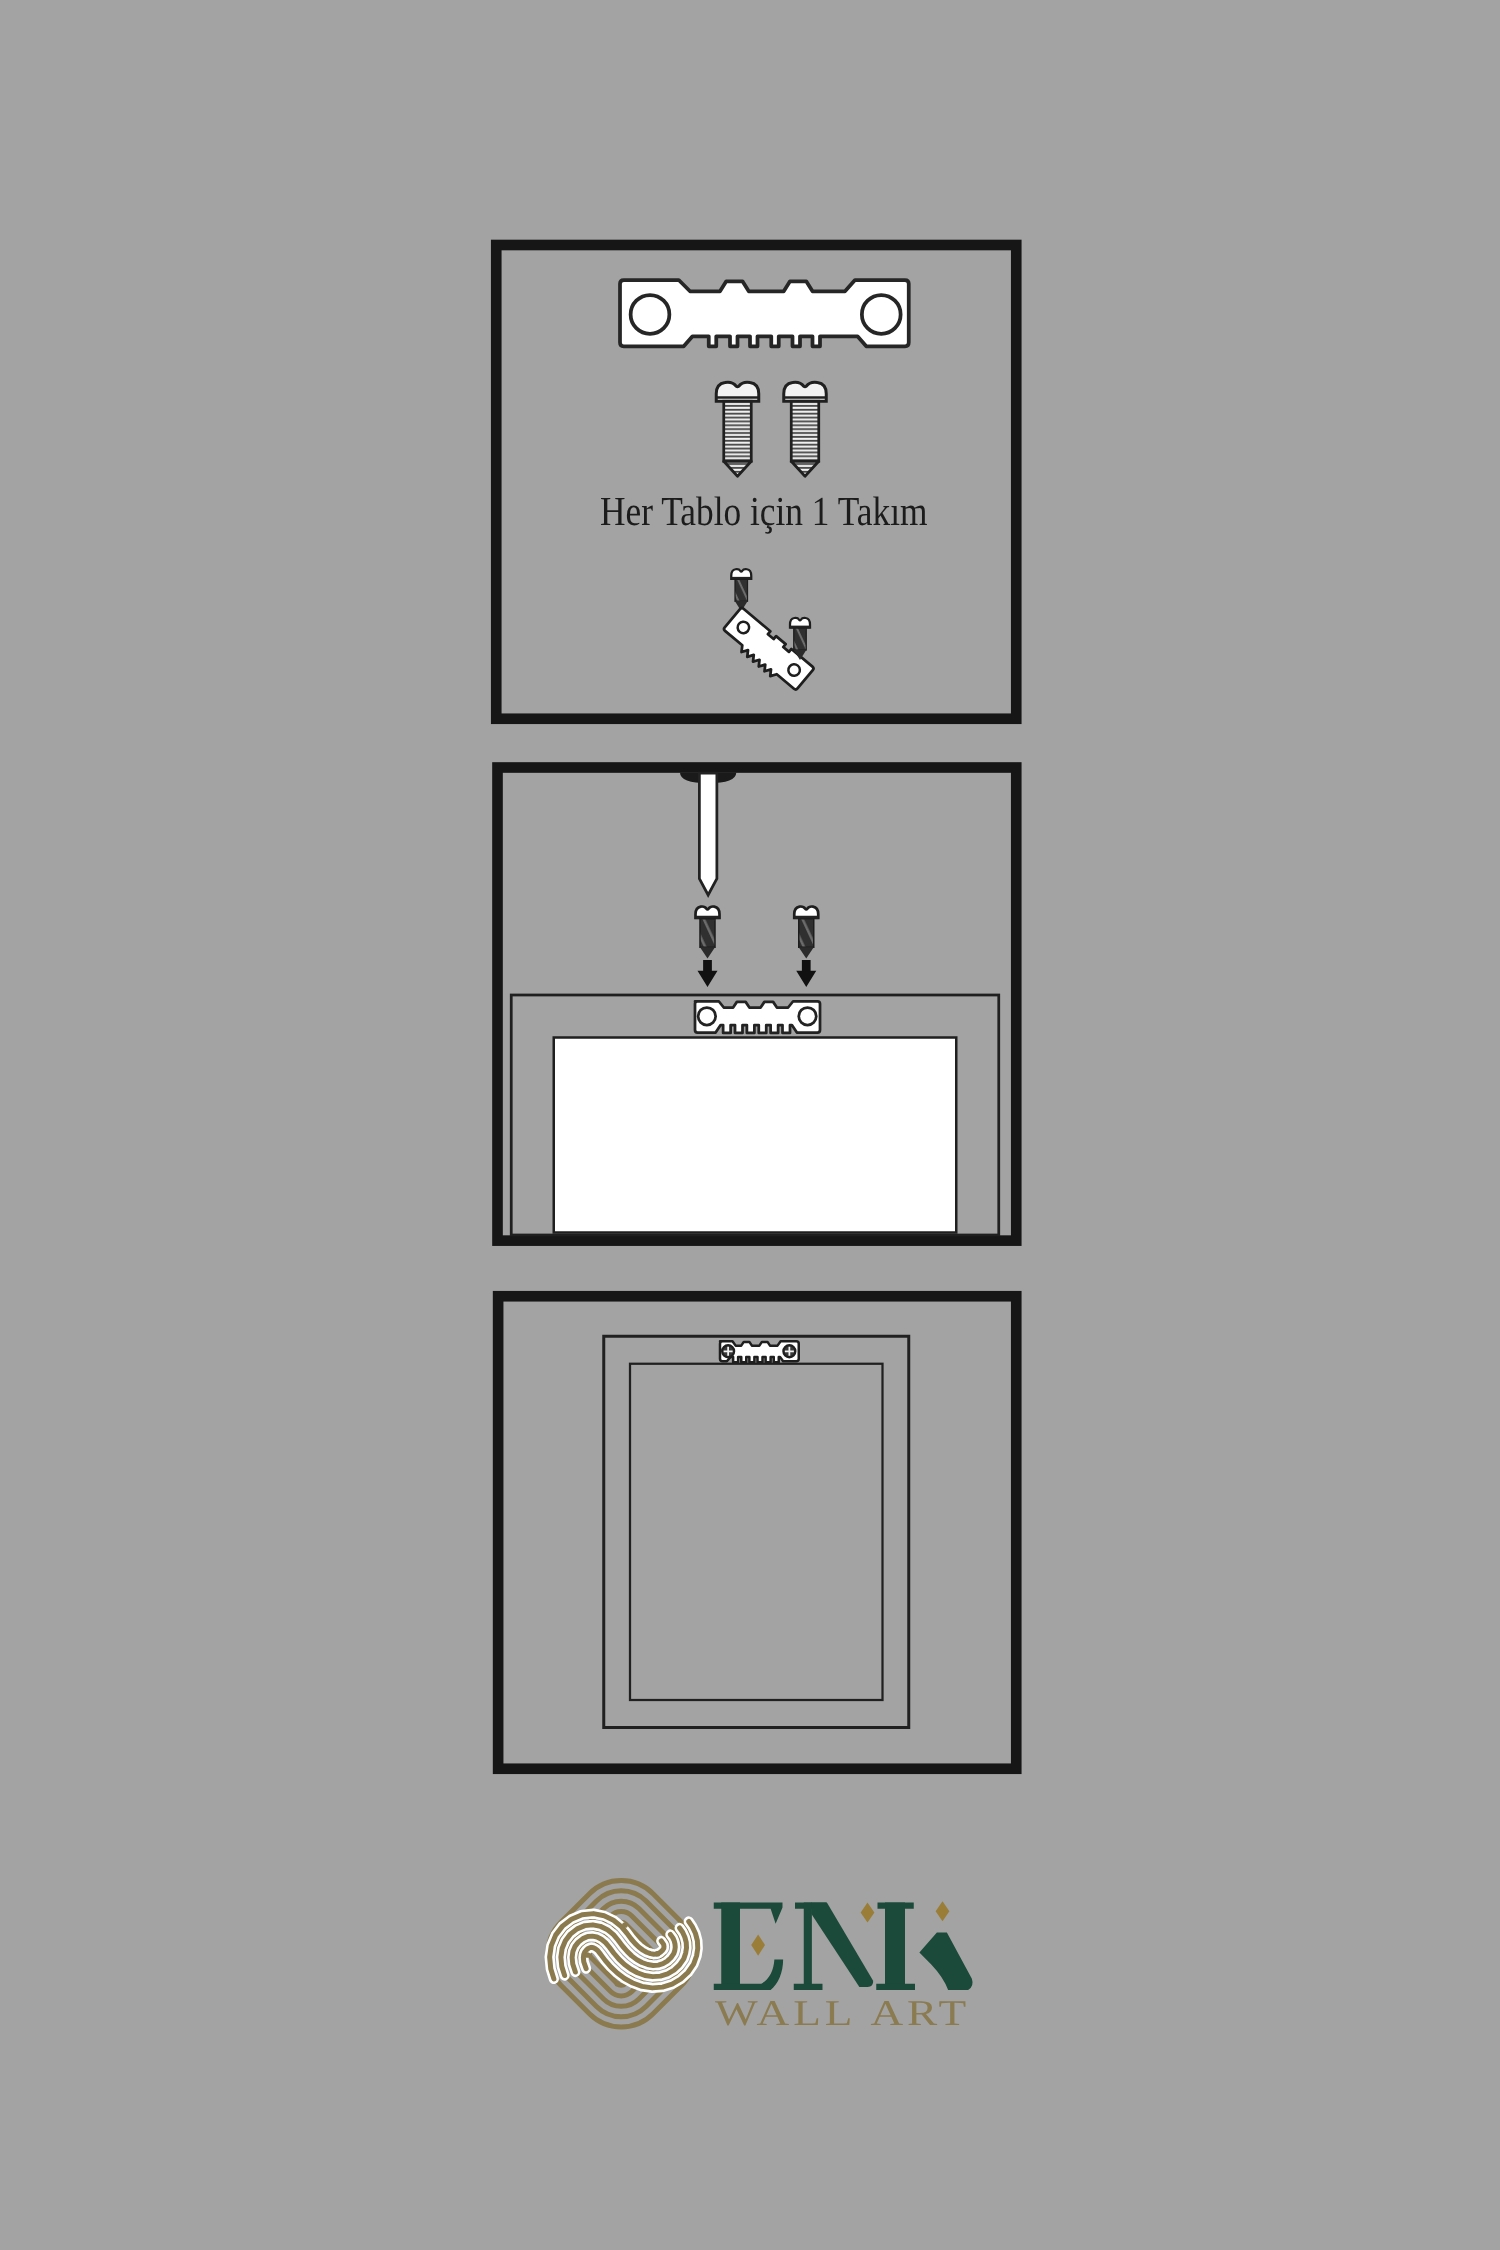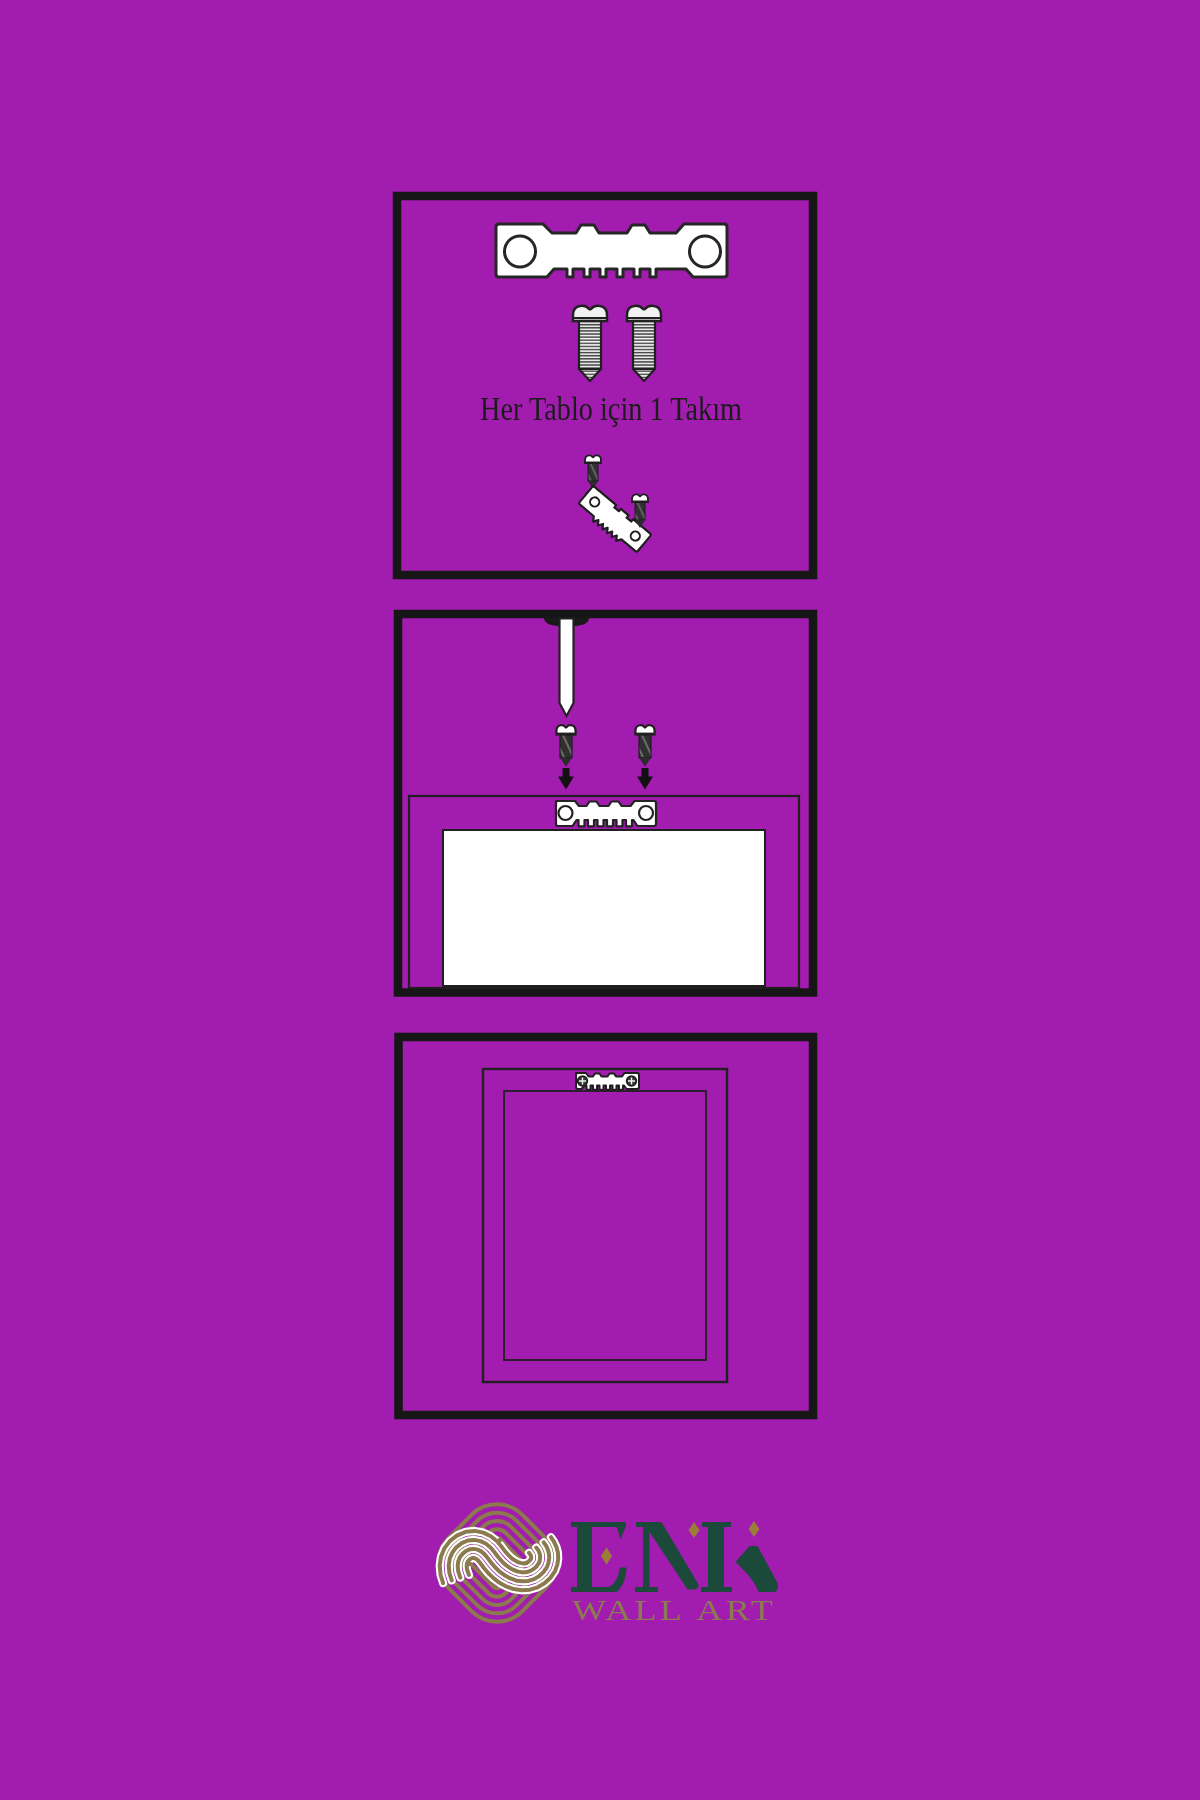--- a/index.html
+++ b/index.html
@@ -1,16 +1,16 @@
 <!DOCTYPE html>
 <html><head>
 <meta charset="utf-8">
 <style>
 html,body{margin:0;padding:0;background:#ffffff;}
-#page{position:relative;width:1200px;height:1800px;background:#a21caf;overflow:hidden;font-family:"Liberation Sans",sans-serif;}
+#page{position:relative;width:1200px;height:1800px;background:#a3a3a3;overflow:hidden;font-family:"Liberation Sans",sans-serif;}
 svg{position:absolute;left:0;top:0;}
 </style>
 </head>
 <body>
 <div id="page">
 <svg width="1200" height="1800" viewBox="0 0 1200 1800">
 <defs>
 <pattern id="thr" width="22" height="3.1" patternUnits="userSpaceOnUse">
 <rect width="22" height="3.1" fill="#f1f1f1"></rect>
 <path d="M0 2.2 H22" stroke="#454545" stroke-width="1.45"></path>

